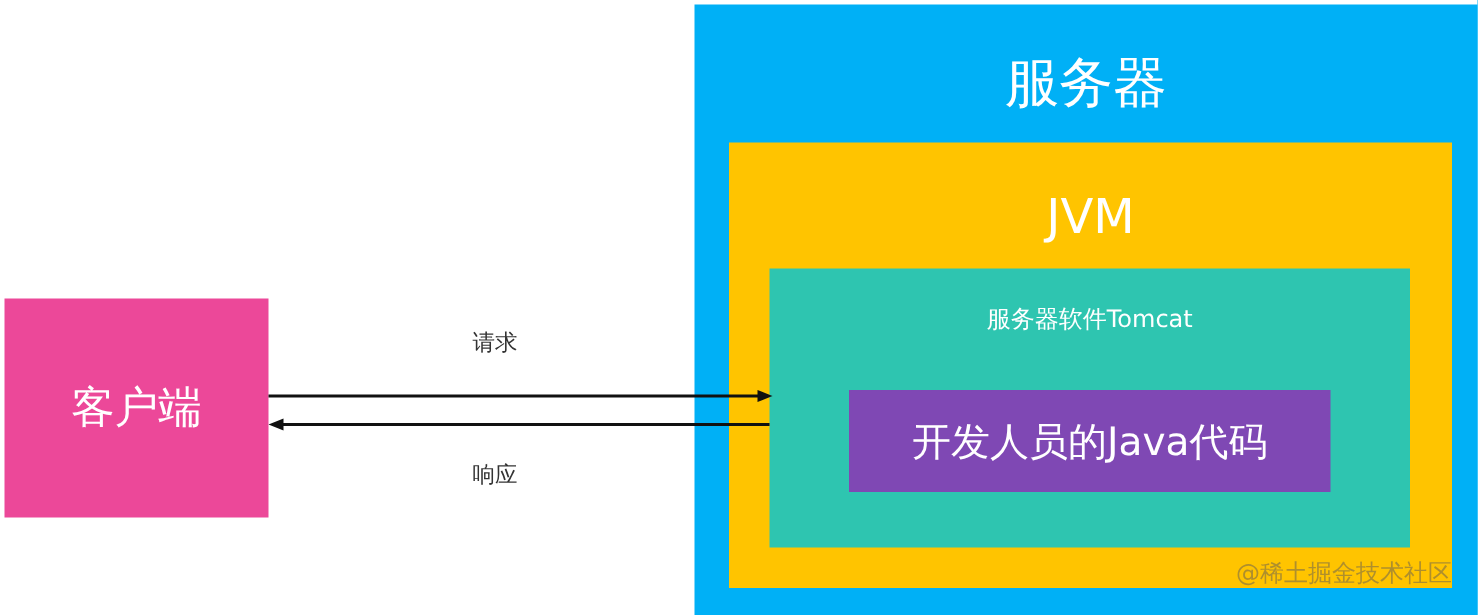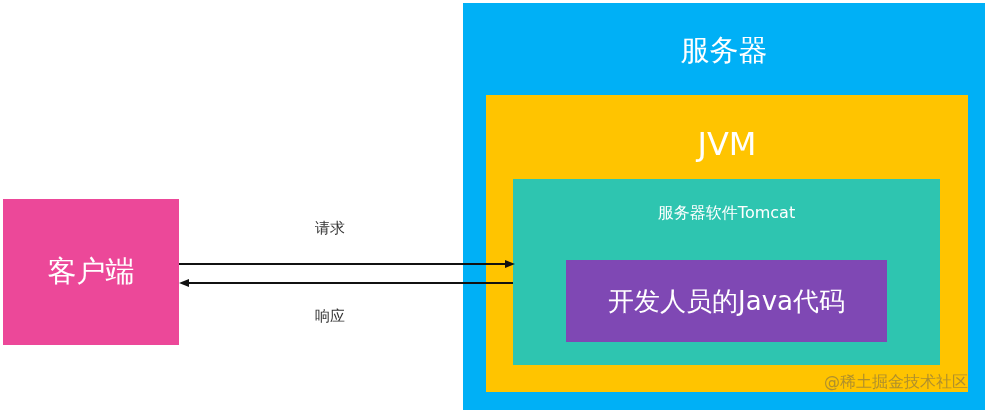--- a/index.html
+++ b/index.html
@@ -4,34 +4,34 @@
 <style>
   html,body{margin:0;padding:0;}
   body{width:985px;height:410px;background:#ffffff;position:relative;overflow:hidden;font-family:"DejaVu Sans","Liberation Sans",sans-serif;}
   .box{position:absolute;box-sizing:border-box;}
   .lbl{position:absolute;left:0;right:0;text-align:center;color:#ffffff;}
   #client{left:3px;top:199px;width:176px;height:146px;background:#ec4899;display:flex;align-items:center;justify-content:center;}
   #client span{color:#fff;font-size:29px;}
   #server{left:463px;top:3px;width:522px;height:407px;background:#00b0f6;}
   #jvm{left:486px;top:95px;width:482px;height:297px;background:#ffc400;}
   #tomcat{left:513px;top:179px;width:427px;height:186px;background:#2ec5b0;}
-  #code{left:566px;top:260px;width:321px;height:82px;background:#7f48b4;display:flex;align-items:center;justify-content:center;}
+  #code{left:566px;top:260px;width:321px;height:68px;background:#7f48b4;display:flex;align-items:center;justify-content:center;}
   #code span{color:#fff;font-size:26px;}
   .arrow-label{position:absolute;color:#333333;font-size:15px;}
   .watermark{position:absolute;right:17px;top:372px;font-size:16px;color:rgba(110,100,80,0.55);}
 </style>
 </head>
 <body>
 
 <div class="box" id="client">
   <span>客户端</span>
 </div>
 
 <div class="box" id="server">
-  <div class="lbl" style="top:28px;font-size:29px;">服务器</div>
+  <div class="lbl" style="top:28px;font-size:36px;">服务器</div>
 </div>
 
 <div class="box" id="jvm">
   <div class="lbl" style="top:30px;font-size:32px;">JVM</div>
 </div>
 
 <div class="box" id="tomcat">
   <div class="lbl" style="top:24px;font-size:16px;">服务器软件Tomcat</div>
 </div>
 

